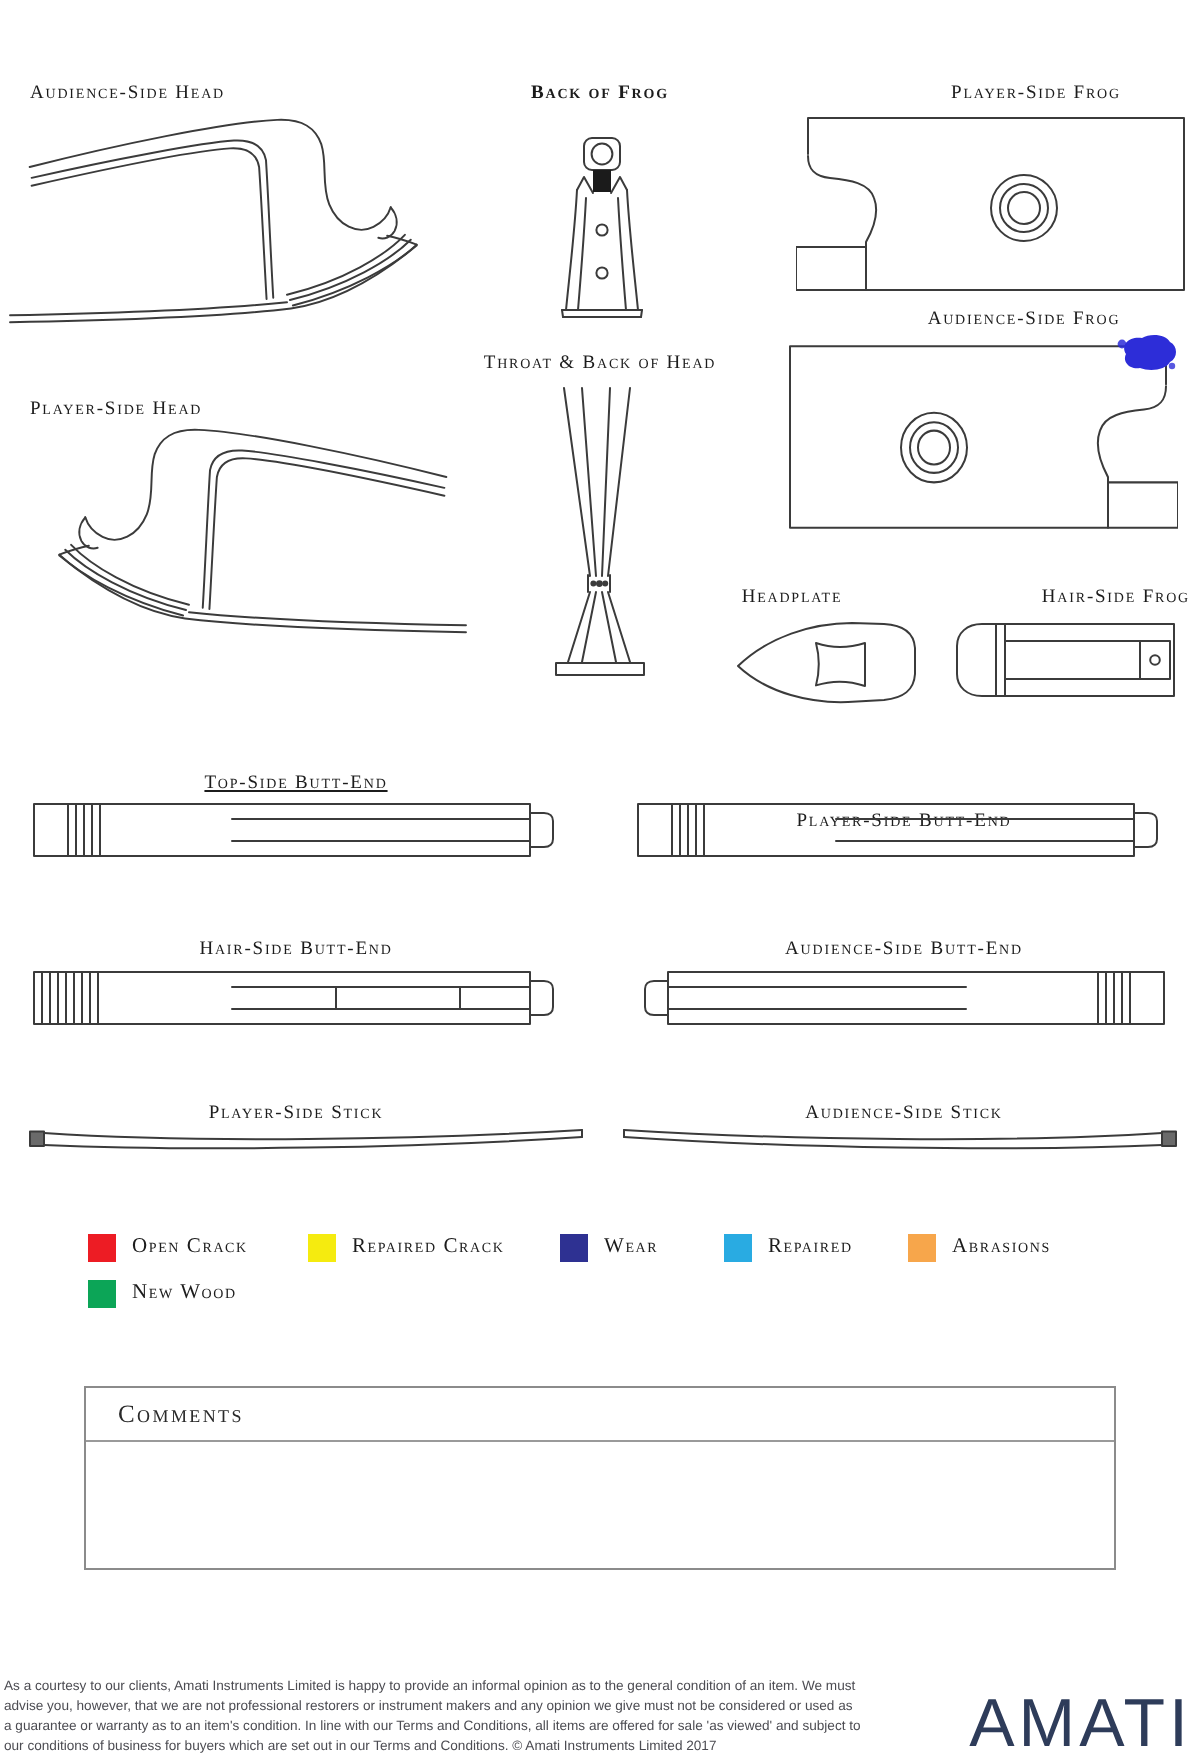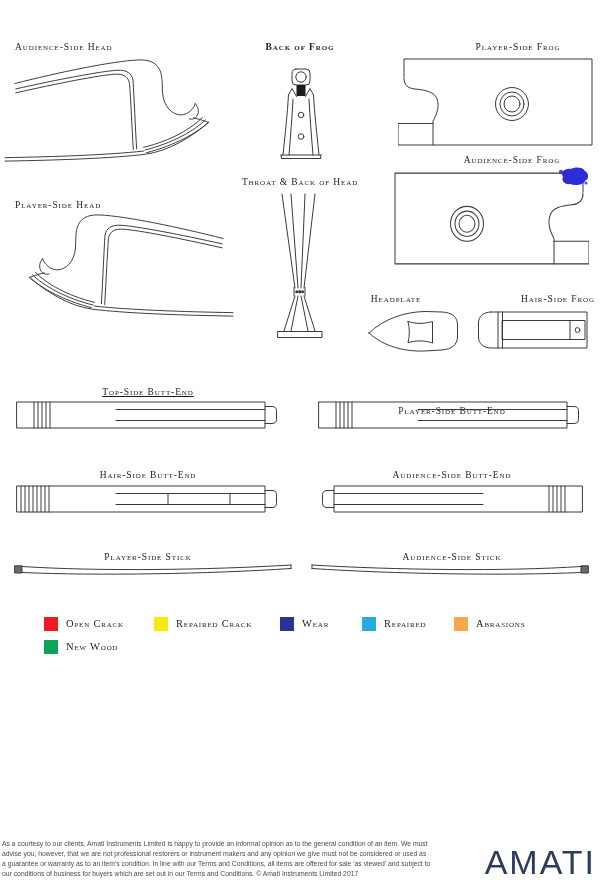--- a/index.html
+++ b/index.html
@@ -275,20 +275,24 @@
   </div>
   <div class="legend-item" style="left:454px;top:617px;">
     <span class="swatch" style="background: rgb(247, 166, 75);"></span>
     <span class="legend-label">Abrasions</span>
   </div>
   <div class="legend-item" style="left:44px;top:640px;">
     <span class="swatch" style="background: rgb(12, 165, 87);"></span>
     <span class="legend-label">New Wood</span>
   </div>
 
+  <div class="comments-box">
+    <div class="comments-header">Comments</div>
+    <div class="comments-body"></div>
+  </div>
 
   <div class="footer-text">
     <div>As a courtesy to our clients, Amati Instruments Limited is happy to provide an informal opinion as to the general condition of an item. We must</div>
     <div>advise you, however, that we are not professional restorers or instrument makers and any opinion we give must not be considered or used as</div>
     <div>a guarantee or warranty as to an item's condition. In line with our Terms and Conditions, all items are offered for sale 'as viewed' and subject to</div>
     <div>our conditions of business for buyers which are set out in our Terms and Conditions. © Amati Instruments Limited 2017</div>
   </div>
   <div class="brand" style="color: rgb(46, 60, 90);">AMATI</div>
 
 </div>

